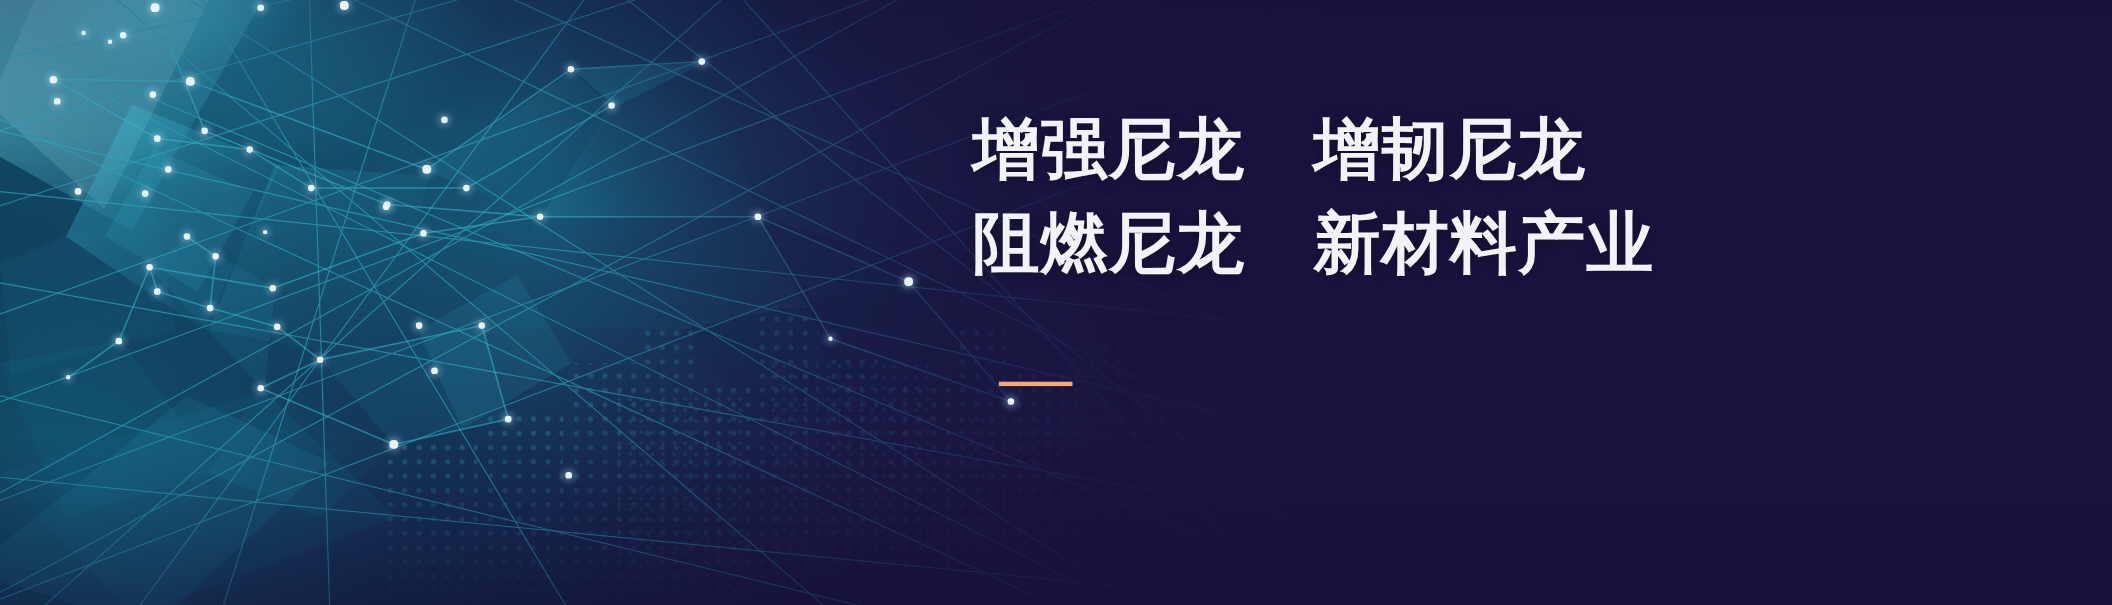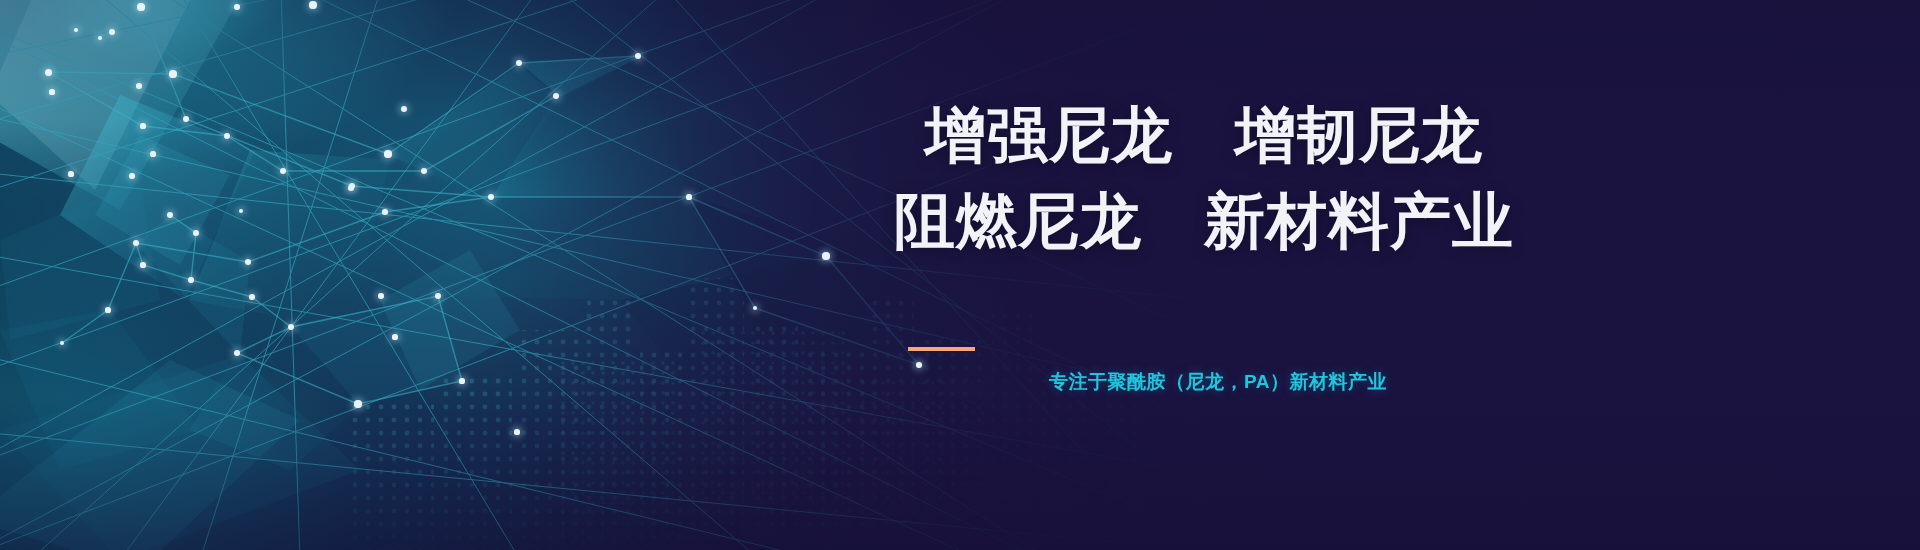--- a/index.html
+++ b/index.html
@@ -43,21 +43,20 @@
     background:linear-gradient(180deg, rgba(20,15,55,.30) 0%, rgba(20,15,55,0) 22%, rgba(20,15,55,0) 72%, rgba(18,13,52,.45) 100%);
   }
 
   
   .content{
     position:absolute;
     left:884px;
     top:0;
     width:640px;
     height:100%;
-    text-align:center;
   }
 
   .headline{
     position:absolute;
     left:0;
     top:92px;
     width:640px;
   }
   .headline-line{
     color:#f2f3f7;
@@ -295,17 +294,16 @@
 
   <div class="content">
 
     <div class="headline">
       <div class="headline-line">增强尼龙　增韧尼龙</div>
       <div class="headline-line">阻燃尼龙　新材料产业</div>
     </div>
 
     <div class="tagline-wrap">
       <div class="divider"></div>
-      <div class="tagline">专注于聚酰胺（尼龙，PA）新材料产业</div>
     </div>
 
   </div>
 </div>
 
 </body></html>

